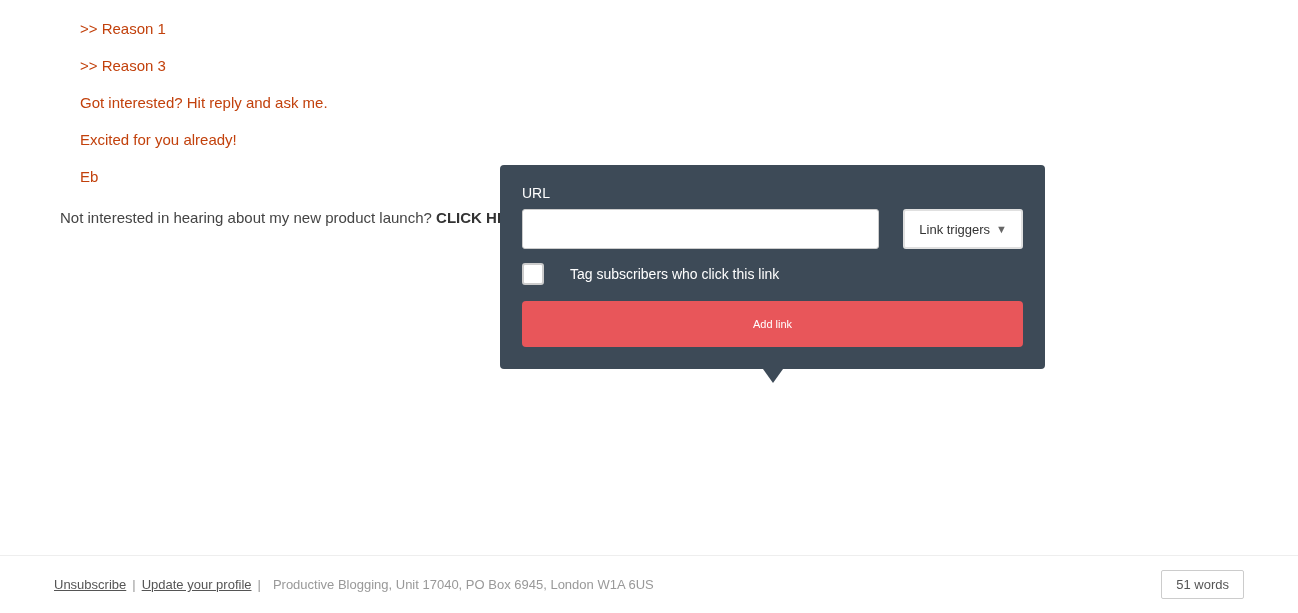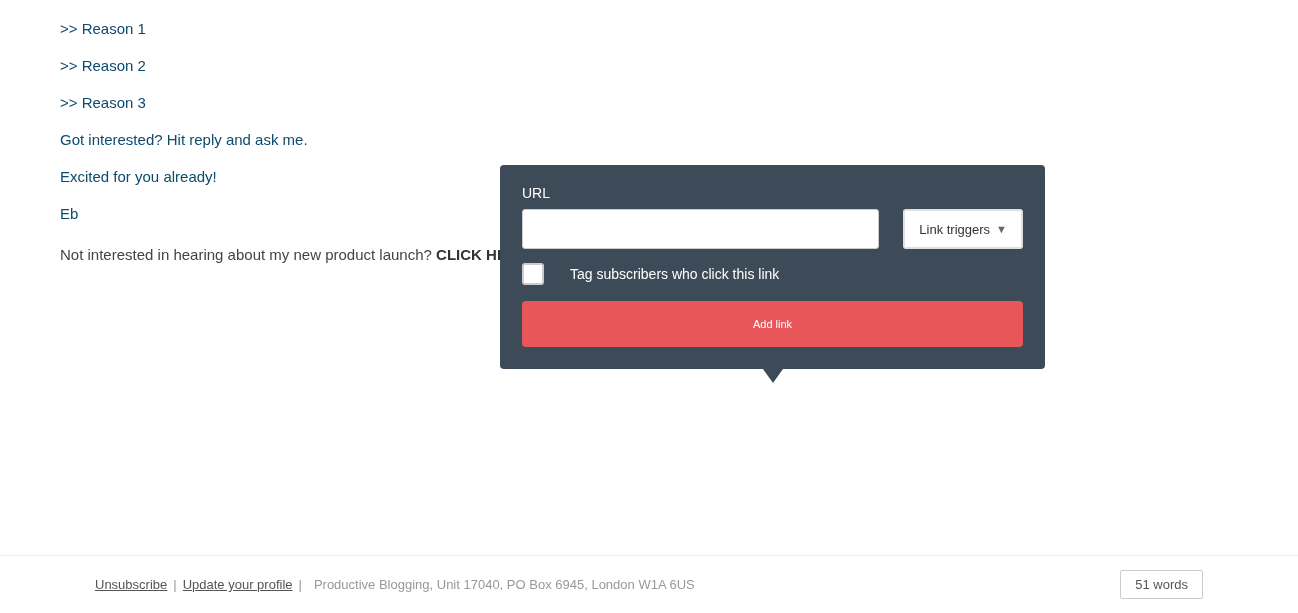--- a/index.html
+++ b/index.html
@@ -18,21 +18,22 @@
       position: relative;
     }
 
     .main-content {
       padding: 10px 60px 0 60px;
     }
 
     .content-line {
       padding: 10px 0;
       font-size: 15px;
-      color: #0c4a6e;
+      color: #c2410c;
+      margin-left: 20px;
     }
 
     .popup-overlay {
       position: absolute;
       top: 165px;
       left: 500px;
       width: 545px;
       background: #3d4a57;
       border-radius: 4px;
       padding: 20px 22px 22px 22px;
@@ -137,21 +138,21 @@
     .footer-text .opt-out {
       font-weight: 700;
       color: #333;
     }
 
     .bottom-bar {
       position: absolute;
       bottom: 0;
       left: 0;
       right: 0;
-      padding: 14px 95px;
+      padding: 14px 54px;
       border-top: 1px solid #eee;
       display: flex;
       align-items: center;
       justify-content: space-between;
       margin-top: 11px;
     }
 
     .bottom-links {
       display: flex;
       align-items: center;
@@ -176,21 +177,20 @@
       font-size: 13px;
       color: #555;
       border-radius: 2px;
     }
   </style>
 </head>
 <body>
 
 <div class="main-content">
   <div class="content-line">&gt;&gt; Reason 1</div>
-  <div class="content-line">&gt;&gt; Reason 2</div>
   <div class="content-line">&gt;&gt; Reason 3</div>
   <div class="content-line">Got interested? Hit reply and ask me.</div>
   <div class="content-line">Excited for you already!</div>
   <div class="content-line">Eb</div>
 
   <div class="popup-overlay">
     <div class="url-label">URL</div>
     <div class="url-row">
       <input class="url-input" type="text" placeholder="" style="">
       <button class="link-triggers-btn">

